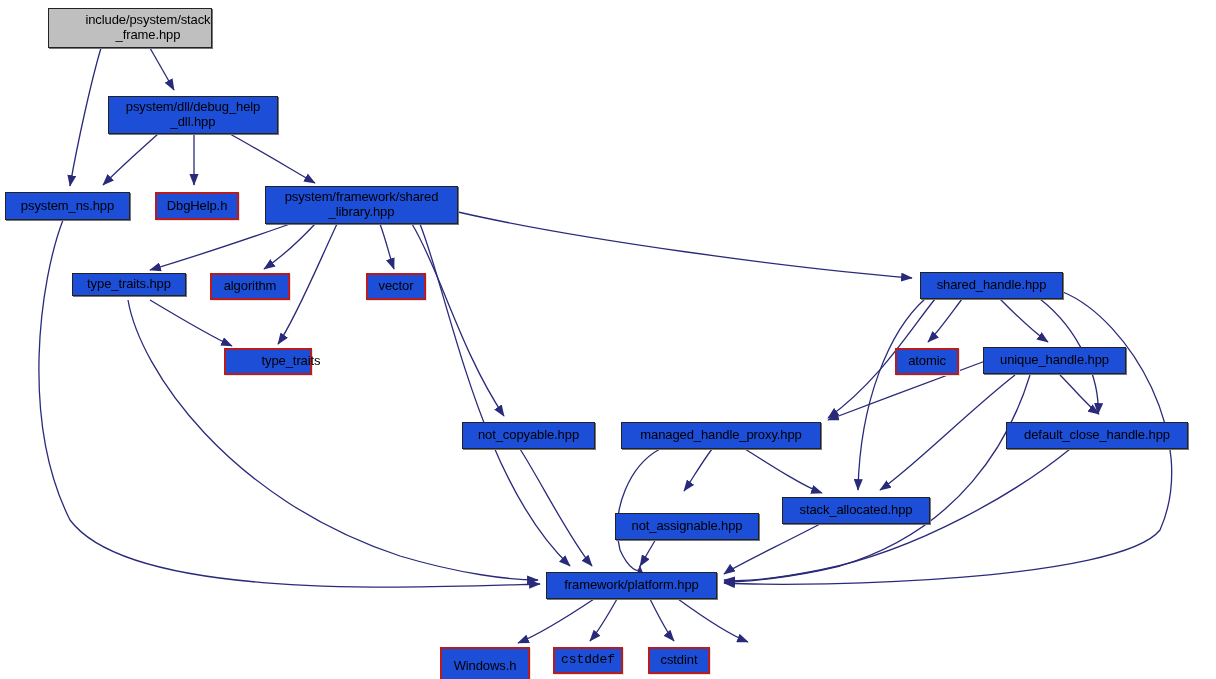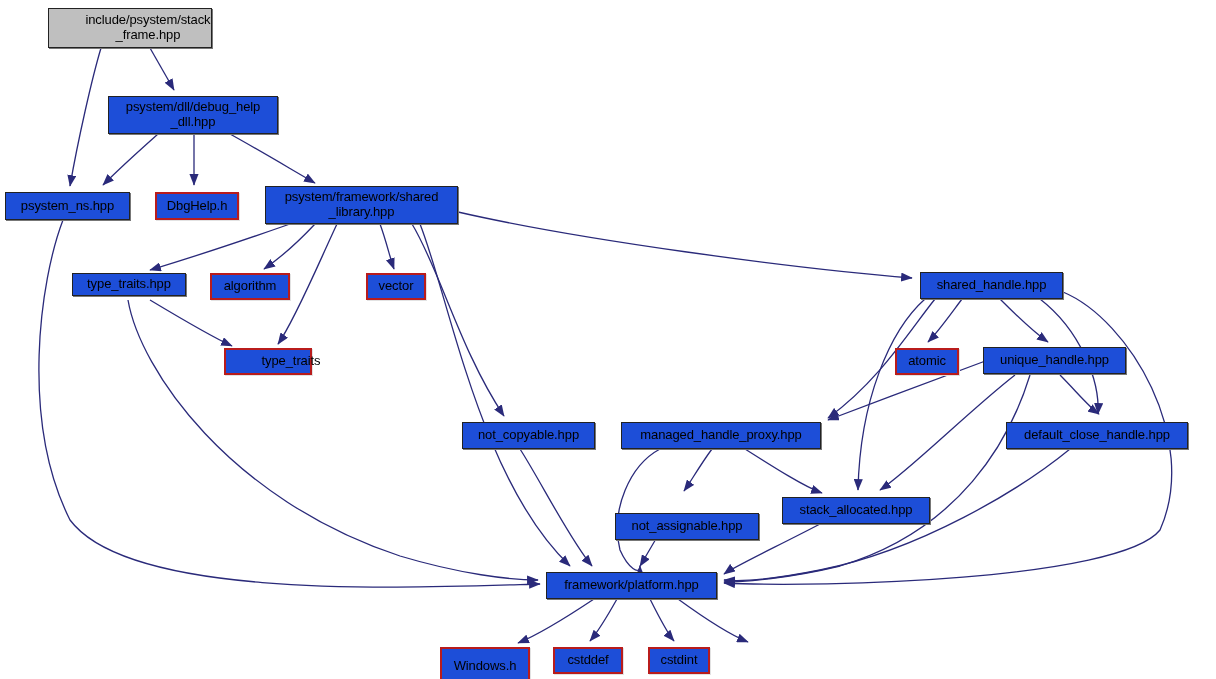--- a/index.html
+++ b/index.html
@@ -115,17 +115,17 @@
       <div class="node node-external" style="left: 224px; top: 348px; width: 88px; height: 27px; font-size: 13px; padding-left: 46px;">type_traits</div>
       <div class="node node-external" style="left: 895px; top: 348px; width: 64px; height: 27px; font-size: 13px;">atomic</div>
       <div class="node node-internal" style="left: 983px; top: 347px; width: 143px; height: 27px; font-size: 13px;">unique_handle.hpp</div>
       <div class="node node-internal" style="left: 462px; top: 422px; width: 133px; height: 27px; font-size: 13px;">not_copyable.hpp</div>
       <div class="node node-internal" style="left: 621px; top: 422px; width: 200px; height: 27px; font-size: 13px;">managed_handle_proxy.hpp</div>
       <div class="node node-internal" style="left: 1006px; top: 422px; width: 182px; height: 27px; font-size: 13px;">default_close_handle.hpp</div>
       <div class="node node-internal" style="left: 615px; top: 497px; width: 144px; height: 27px; font-size: 13px; margin-top: 16px;">not_assignable.hpp</div>
       <div class="node node-internal" style="left: 782px; top: 497px; width: 148px; height: 27px; font-size: 13px;">stack_allocated.hpp</div>
       <div class="node node-internal" style="left: 546px; top: 572px; width: 171px; height: 27px; font-size: 13px;">framework/platform.hpp</div>
       <div class="node node-external" style="left: 440px; top: 647px; width: 90px; height: 39px; font-size: 13px;">Windows.h</div>
-      <div class="node node-external" style="left: 553px; top: 647px; width: 70px; height: 27px; font-size: 13px;">cstddef</div>
+      <div class="node node-external" style="left: 553px; top: 647px; width: 70px; height: 27px; font-size: 13px; font-family: Liberation Mono, monospace;">cstddef</div>
       <div class="node node-external" style="left: 648px; top: 647px; width: 62px; height: 27px; font-size: 13px;">cstdint</div>
       <div class="node node-external" style="left: 734px; top: 685px; width: 56px; height: 27px; font-size: 13px;">string</div>
     </div>
 </div>
 
 </body></html>

